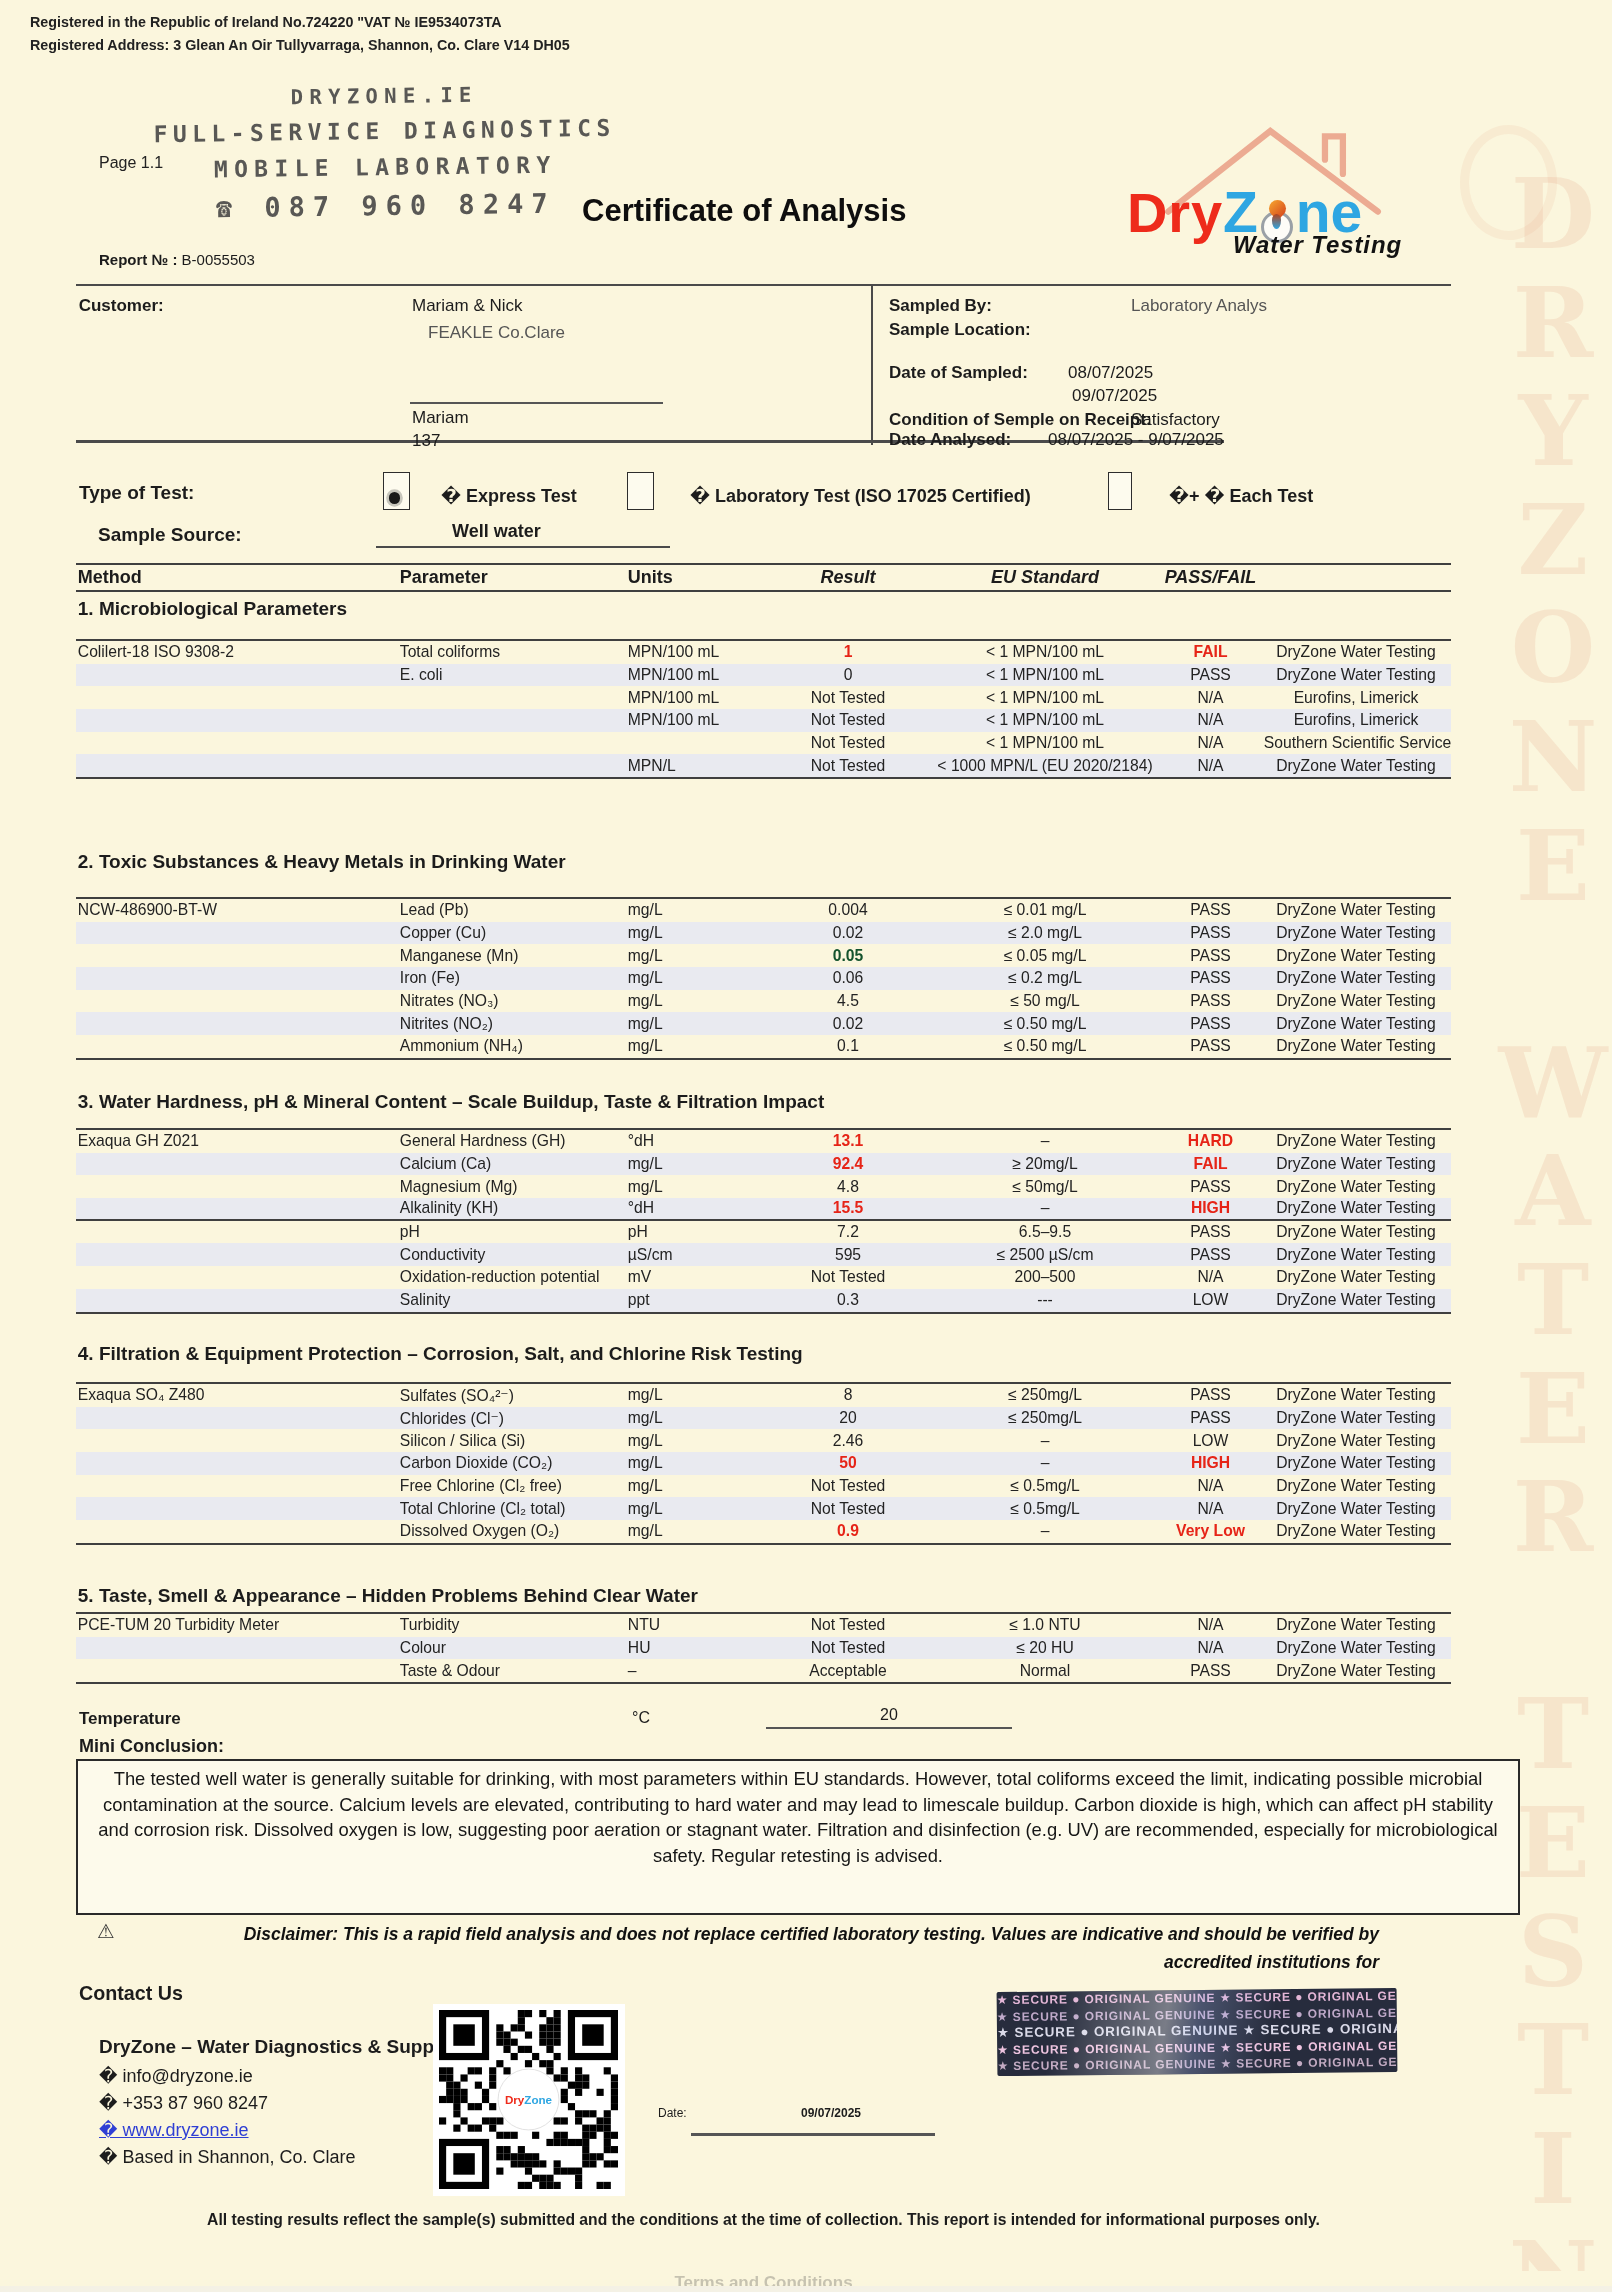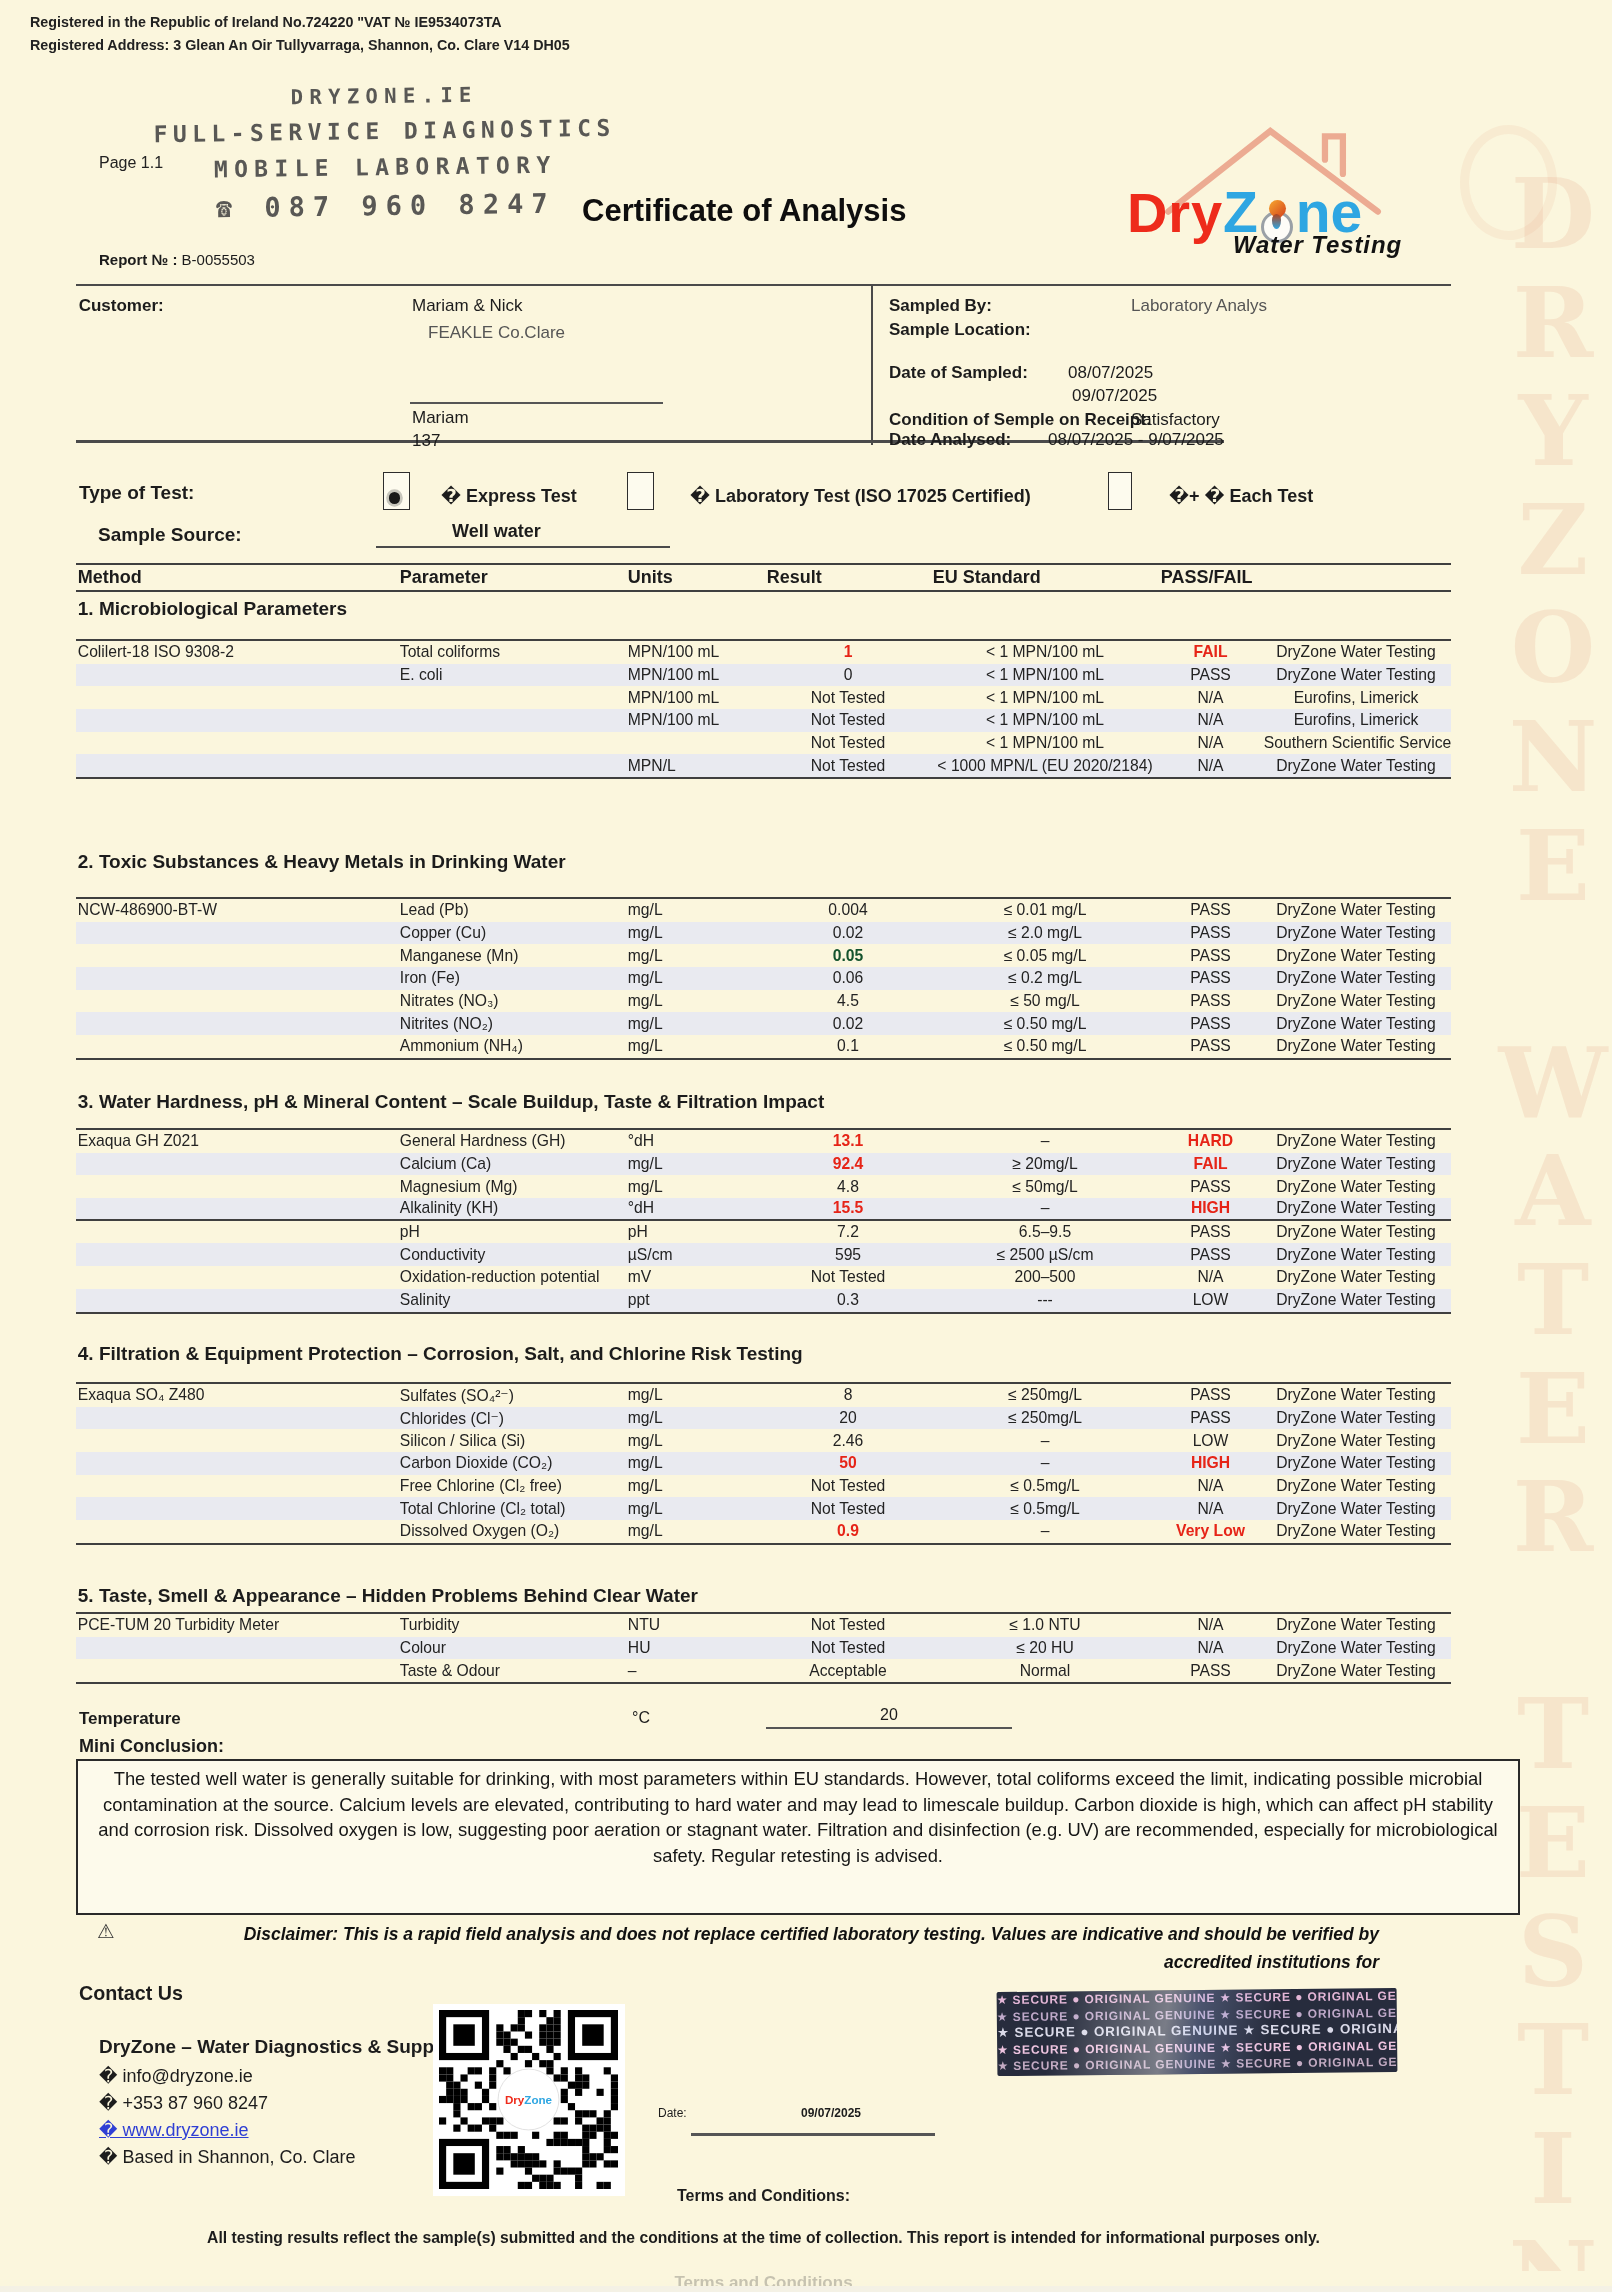--- a/index.html
+++ b/index.html
@@ -76,21 +76,21 @@
   .ss-underline { left:376px; top:546px; width:294px; height:1.8px; background:#4a4a4a; }
 
   
   .tbl-left { left:76px; width:1375px; }
   .col-header {
     top:563px; height:29px; border-top:2.7px solid #3f3f3f; border-bottom:2.7px solid #3f3f3f;
     display:grid; grid-template-columns:322px 228px 139px 166px 228px 103px 188px;
     align-items:center; font-weight:bold; font-size:18px;
   }
   .col-header .hc { padding:0 1.8px; }
-  .hc.center { text-align:left; }
+  .hc.center { text-align:center;font-style:italic; }
   .sec-title { position:absolute; left:0; font-size:19px; font-weight:bold; white-space:nowrap; }
   .section { position:absolute; left:76px; width:1375px; }
   .rows { position:absolute; left:0; width:1375px; border-top:2.7px solid #3f3f3f; border-bottom:2.7px solid #3f3f3f; }
   .trow {
     display:grid; grid-template-columns:322px 228px 139px 166px 228px 103px 188px;
     height:22.7px; align-items:center; font-size:15.7px; color:#232323;
   }
   .trow.stripe { background:rgba(231,233,242,0.9); }
   .trow.divider { border-bottom:2.7px solid #3f3f3f; }
   .trow > div { padding:0 1.8px; white-space:nowrap; }
@@ -779,18 +779,17 @@
     <div id="sticker-lines">
       <div class="stk stk0">★ SECURE ● ORIGINAL GENUINE ★ SECURE ● ORIGINAL GENUINE ★ SECURE ● ORIGINAL GENUINE ★ SECURE ● ORIGINAL GENUINE </div>
       <div class="stk stk1">★ SECURE ● ORIGINAL GENUINE ★ SECURE ● ORIGINAL GENUINE ★ SECURE ● ORIGINAL GENUINE ★ SECURE ● ORIGINAL GENUINE </div>
       <div class="stk stk2">★ SECURE ● ORIGINAL GENUINE ★ SECURE ● ORIGINAL GENUINE ★ SECURE ● ORIGINAL GENUINE ★ SECURE ● ORIGINAL GENUINE </div>
       <div class="stk stk3">★ SECURE ● ORIGINAL GENUINE ★ SECURE ● ORIGINAL GENUINE ★ SECURE ● ORIGINAL GENUINE ★ SECURE ● ORIGINAL GENUINE </div>
       <div class="stk stk4">★ SECURE ● ORIGINAL GENUINE ★ SECURE ● ORIGINAL GENUINE ★ SECURE ● ORIGINAL GENUINE ★ SECURE ● ORIGINAL GENUINE </div>
     </div>
   </div>
 
 <div class="abs terms-wrap">
-  <div class="terms-head">Terms and Conditions:</div>
   <div class="terms-body">All testing results reflect the sample(s) submitted and the conditions at the time of collection. This report is intended for informational purposes only.</div>
 </div>
 <div class="abs ghost-text">Terms and Conditions</div>
 <div class="abs bottom-strip"></div>
 
 
 </body></html>

